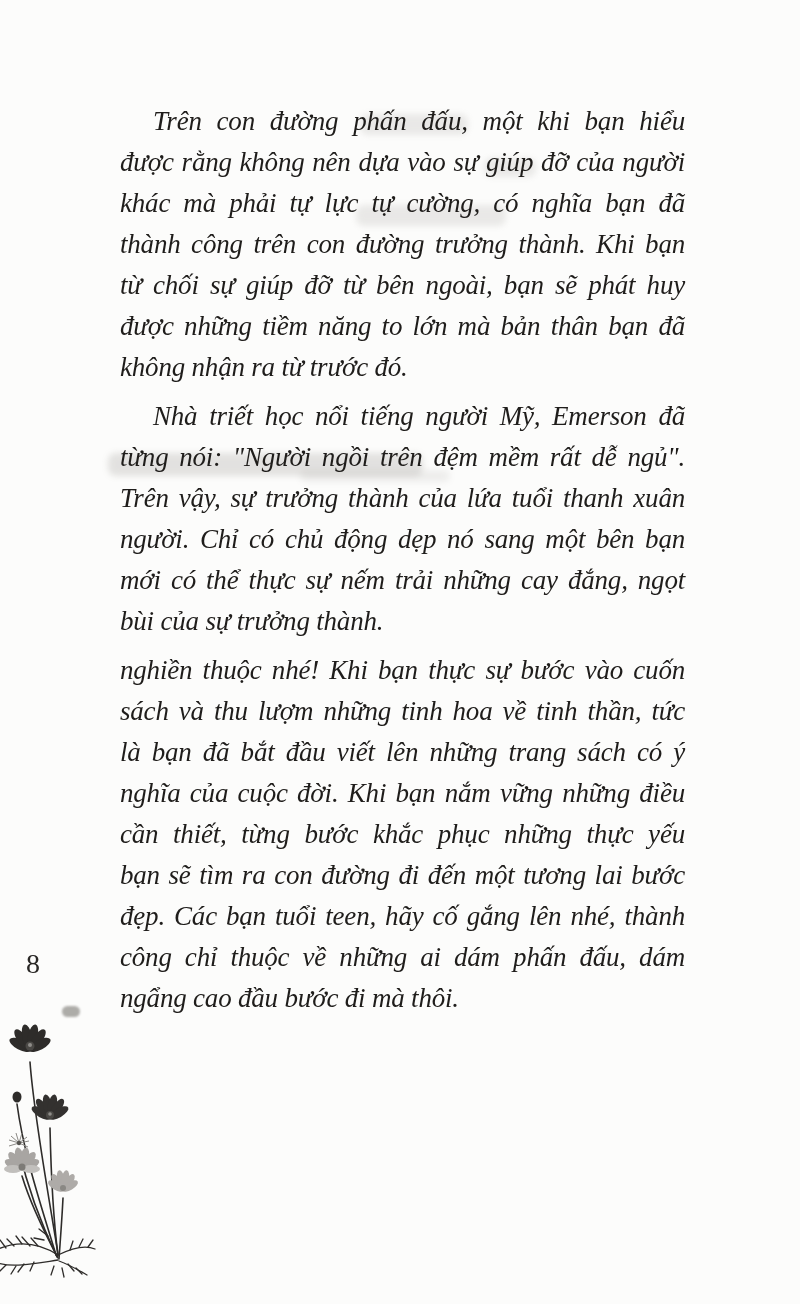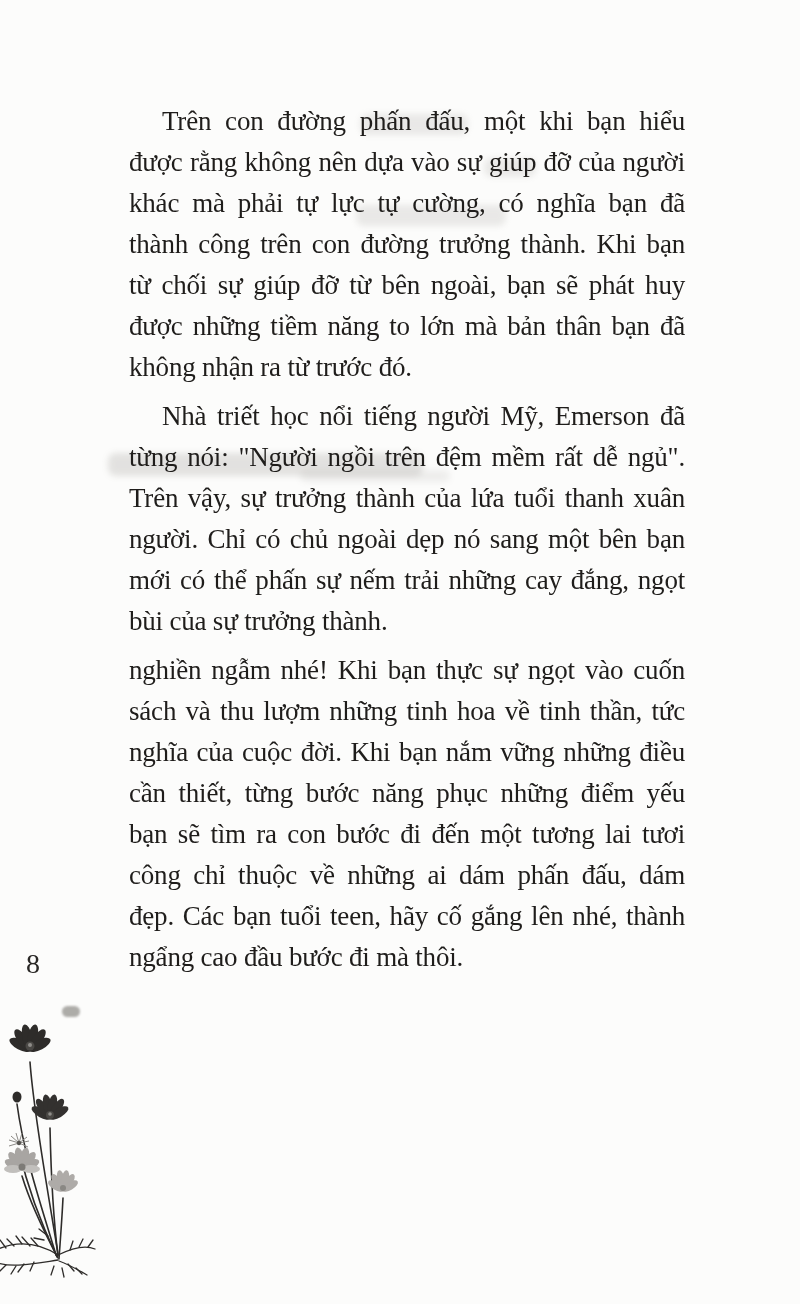--- a/index.html
+++ b/index.html
@@ -10,21 +10,21 @@
     position:relative; overflow:hidden;
     font-family:"Liberation Serif","DejaVu Serif",serif;
   }
   .page { position:absolute; inset:0; background:#fcfcfb; }
 
   
   .textblock {
     position:absolute; left:115px; top:101px; width:570px;
     color:#1f1d1b; font-size:27px; line-height:41px; letter-spacing:-0.2px;
   }
-  .para { margin:0 0 8px 14px; }
+  .para { margin:0 0 8px 5px;font-style:italic; }
   .line  {
     height:41px; white-space:nowrap; overflow:visible;
     text-align:justify; text-align-last:justify;
   }
   .line.last  { text-align:left; text-align-last:left; }
   .line.first { text-indent:33px; }
 
   
   .pagenum {
     position:absolute; left:26px; top:948px;
@@ -69,33 +69,34 @@
       <div class="line">thành công trên con đường trưởng thành. Khi bạn</div>
       <div class="line">từ chối sự giúp đỡ từ bên ngoài, bạn sẽ phát huy</div>
       <div class="line">được những tiềm năng to lớn mà bản thân bạn đã</div>
       <div class="line last">không nhận ra từ trước đó.</div>
     </div>
 
     <div class="para">
       <div class="line first">Nhà triết học nổi tiếng người Mỹ, Emerson đã</div>
       <div class="line">từng nói: "Người ngồi trên đệm mềm rất dễ ngủ".</div>
       <div class="line">Trên vậy, sự trưởng thành của lứa tuổi thanh xuân</div>
-      <div class="line">người. Chỉ có chủ ngoài dẹp nó sang một bên bạn</div>
-      <div class="line">mới có thể phấn sự nếm trải những cay đắng, ngọt</div>
+      <div class="line">người. Chỉ có chủ động dẹp nó sang một bên bạn</div>
+      <div class="line">mới có thể thực sự nếm trải những cay đắng, ngọt</div>
       <div class="line last">bùi của sự trưởng thành.</div>
     </div>
 
     <div class="para">
-      <div class="line">nghiền ngẫm nhé! Khi bạn thực sự ngọt vào cuốn</div>
+      <div class="line">nghiền thuộc nhé! Khi bạn thực sự bước vào cuốn</div>
       <div class="line">sách và thu lượm những tinh hoa về tinh thần, tức</div>
+      <div class="line">là bạn đã bắt đầu viết lên những trang sách có ý</div>
       <div class="line">nghĩa của cuộc đời. Khi bạn nắm vững những điều</div>
-      <div class="line">cần thiết, từng bước năng phục những điểm yếu</div>
-      <div class="line">bạn sẽ tìm ra con bước đi đến một tương lai tươi</div>
+      <div class="line">cần thiết, từng bước khắc phục những thực yếu</div>
+      <div class="line">bạn sẽ tìm ra con đường đi đến một tương lai bước</div>
+      <div class="line">đẹp. Các bạn tuổi teen, hãy cố gắng lên nhé, thành</div>
       <div class="line">công chỉ thuộc về những ai dám phấn đấu, dám</div>
-      <div class="line">đẹp. Các bạn tuổi teen, hãy cố gắng lên nhé, thành</div>
       <div class="line last">ngẩng cao đầu bước đi mà thôi.</div>
     </div>
 
   </div>
 
   <div class="pagenum">8</div>
 
   <svg class="flower" viewBox="0 0 116 258" aria-hidden="true">
     <g stroke="#2e2c2a" stroke-width="1.6" fill="none" stroke-linecap="round">
       <path d="M36,40 C40,95 55,175 64,232"></path>

